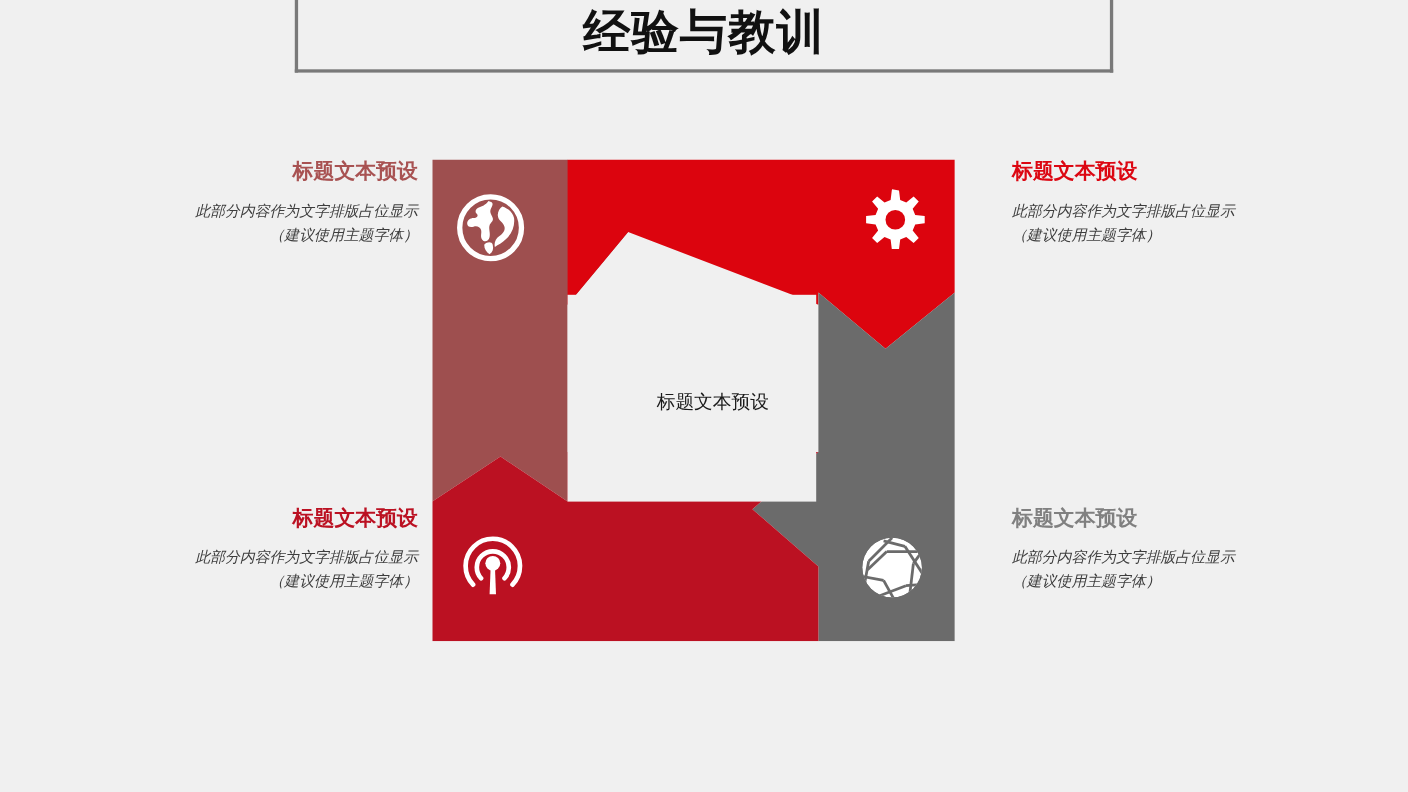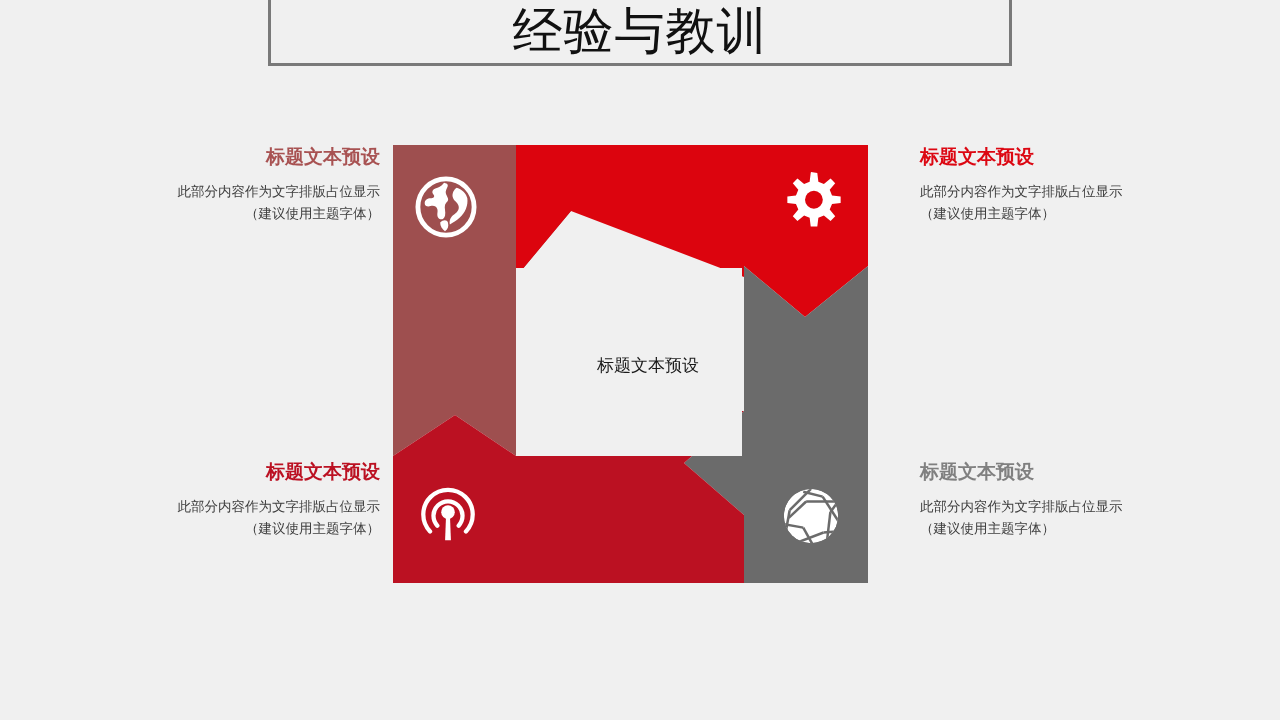--- a/index.html
+++ b/index.html
@@ -23,22 +23,22 @@
     width: 744px;
     height: 70px;
     border: 3px solid #797979;
     border-top: none;
     box-sizing: border-box;
     display: flex;
     align-items: center;
     justify-content: center;
   }
   #title-text {
-    font-size: 50px;
-    font-weight: normal;
+    font-size: 43px;
+    font-weight: bold;
     color: #111111;
     letter-spacing: 1px;
     line-height: 1;
     margin-top: 2px;
   }
 
   
   .txt-block {
     position: absolute;
     width: 240px;
@@ -47,20 +47,21 @@
     font-size: 19px;
     font-weight: bold;
     margin: 0 0 12px 0;
     line-height: 1.2;
   }
   .txt-block .body {
     font-size: 13.5px;
     color: #3d3d3d;
     line-height: 1.65;
     margin: 0;
+    font-style: italic;
   }
   .align-right { text-align: right; }
   .align-left  { text-align: left; }
 
   #block-tl { left: 140px; top: 146px; }
   #block-bl { left: 140px; top: 461px; }
   #block-tr { left: 920px; top: 146px; }
   #block-br { left: 920px; top: 461px; }
 
   

